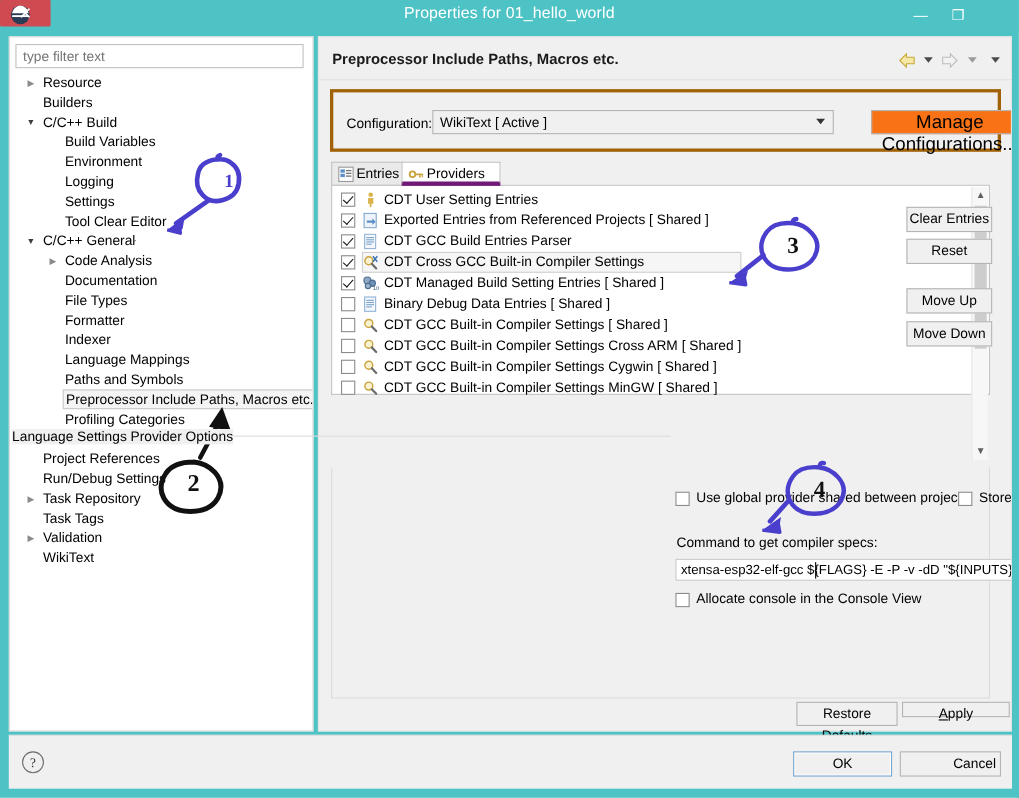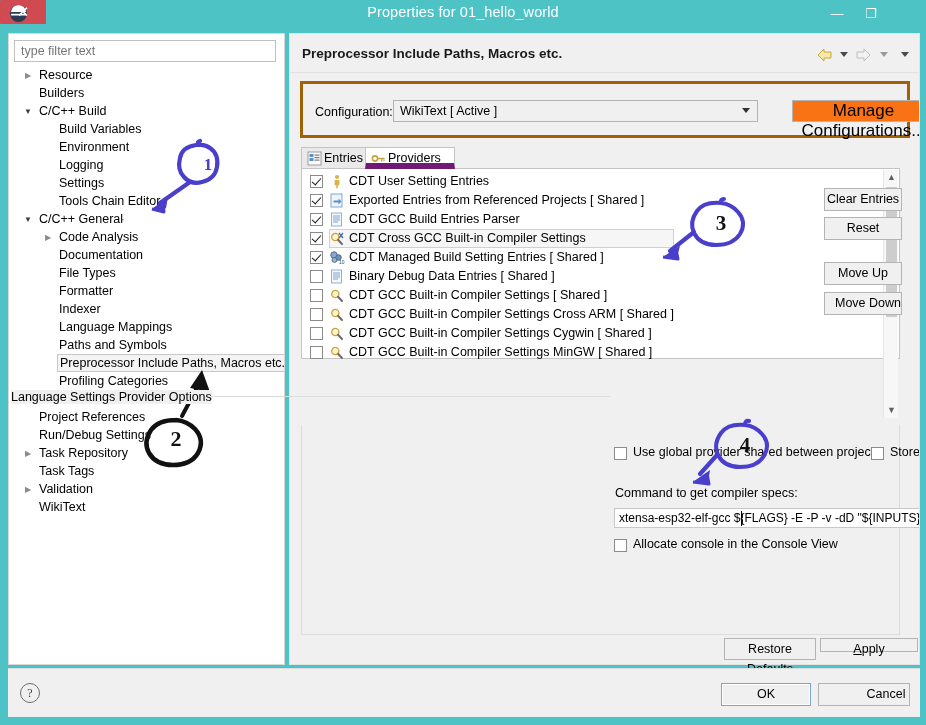--- a/index.html
+++ b/index.html
@@ -254,21 +254,21 @@
     line-height: 20px;
     cursor: default;
     white-space: nowrap;
   }
   .tab.inactive {
     background: #eaeaea;
     border-bottom-color: #c4c4c4;
   }
   .tab.active {
     background: #ffffff;
-    border-bottom: 6px solid #701a75;
+    border-bottom: 4px solid #701a75;
     z-index: 3;
   }
   .tab .ticon {
     position: absolute;
     left: 5px; top: 3px;
     width: 15px; height: 15px;
   }
   .tab .tlabel {
     position: absolute;
     left: 22px; top: 0;
@@ -544,21 +544,21 @@
         <div class="tree-row">
           <span class="lbl" style="left: 50px;">Environment</span>
         </div>
         <div class="tree-row">
           <span class="lbl" style="left: 50px;">Logging</span>
         </div>
         <div class="tree-row">
           <span class="lbl" style="left: 50px;">Settings</span>
         </div>
         <div class="tree-row">
-          <span class="lbl" style="left: 50px;">Tools Chain Editor</span>
+          <span class="lbl" style="left: 50px;">Tool Clear Editor</span>
         </div>
         <div class="tree-row">
           <span class="tw" style="left: 12px; color: rgb(60, 60, 60);">▼</span>
           <span class="lbl" style="left: 30px;">C/C++ General</span>
           <span class="dot-marker" style="left: 112px; top: 0px;">·</span>
         </div>
         <div class="tree-row">
           <span class="tw" style="left: 32px; color: rgb(138, 138, 138);">▶</span>
           <span class="lbl" style="left: 50px;">Code Analysis</span>
         </div>
@@ -784,21 +784,21 @@
       <span class="opt-cb-label">Allocate console in the Console View</span>
     </div>
   </div>
 
   <div id="opt-legend">Language Settings Provider Options</div>
   <div id="opt-legend-line-r"></div>
 
   <div class="sidebtn" style="top:188px;">Clear Entries</div>
   <div class="sidebtn" style="top:217px;">Reset</div>
   <div class="sidebtn" style="top:262px;">Move Up</div>
-  <div class="sidebtn" style="top:292px;text-align:right;">Move Down</div>
+  <div class="sidebtn" style="top:292px;">Move Down</div>
 
   <div class="footbtn" id="restore-btn">
     <span>Restore </span><span class="u">D</span><span>efaults</span>
   </div>
   <div class="footbtn" id="apply-btn">
     <span class="u">A</span><span>pply</span>
   </div>
 
   <div id="bottom-bar"></div>
   <div id="help-icon">?</div>

